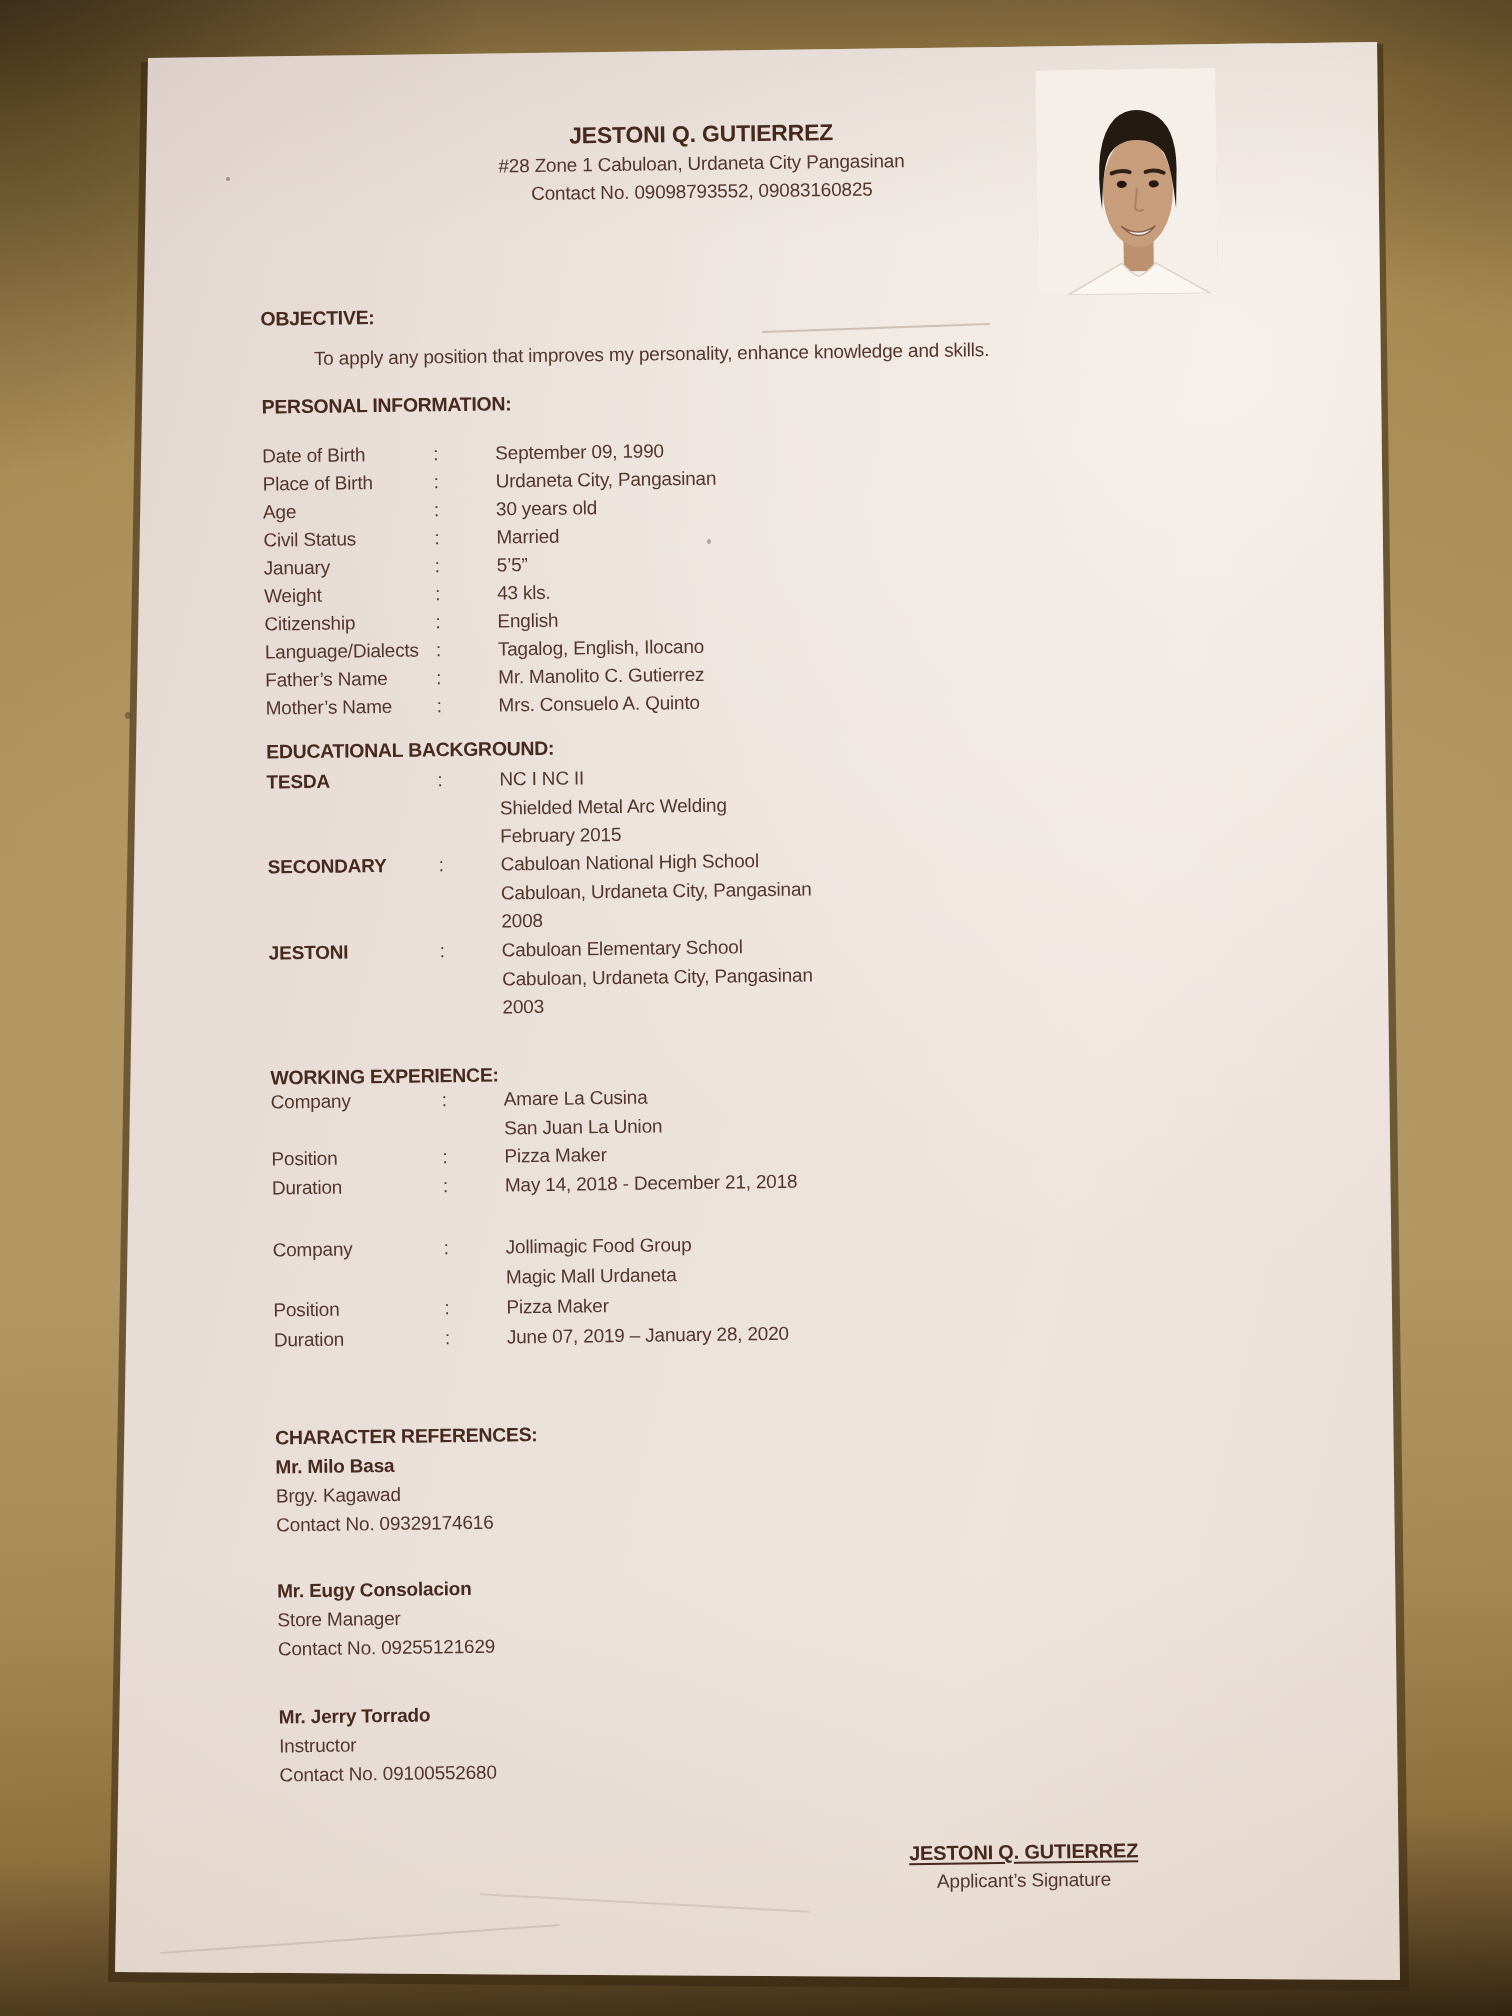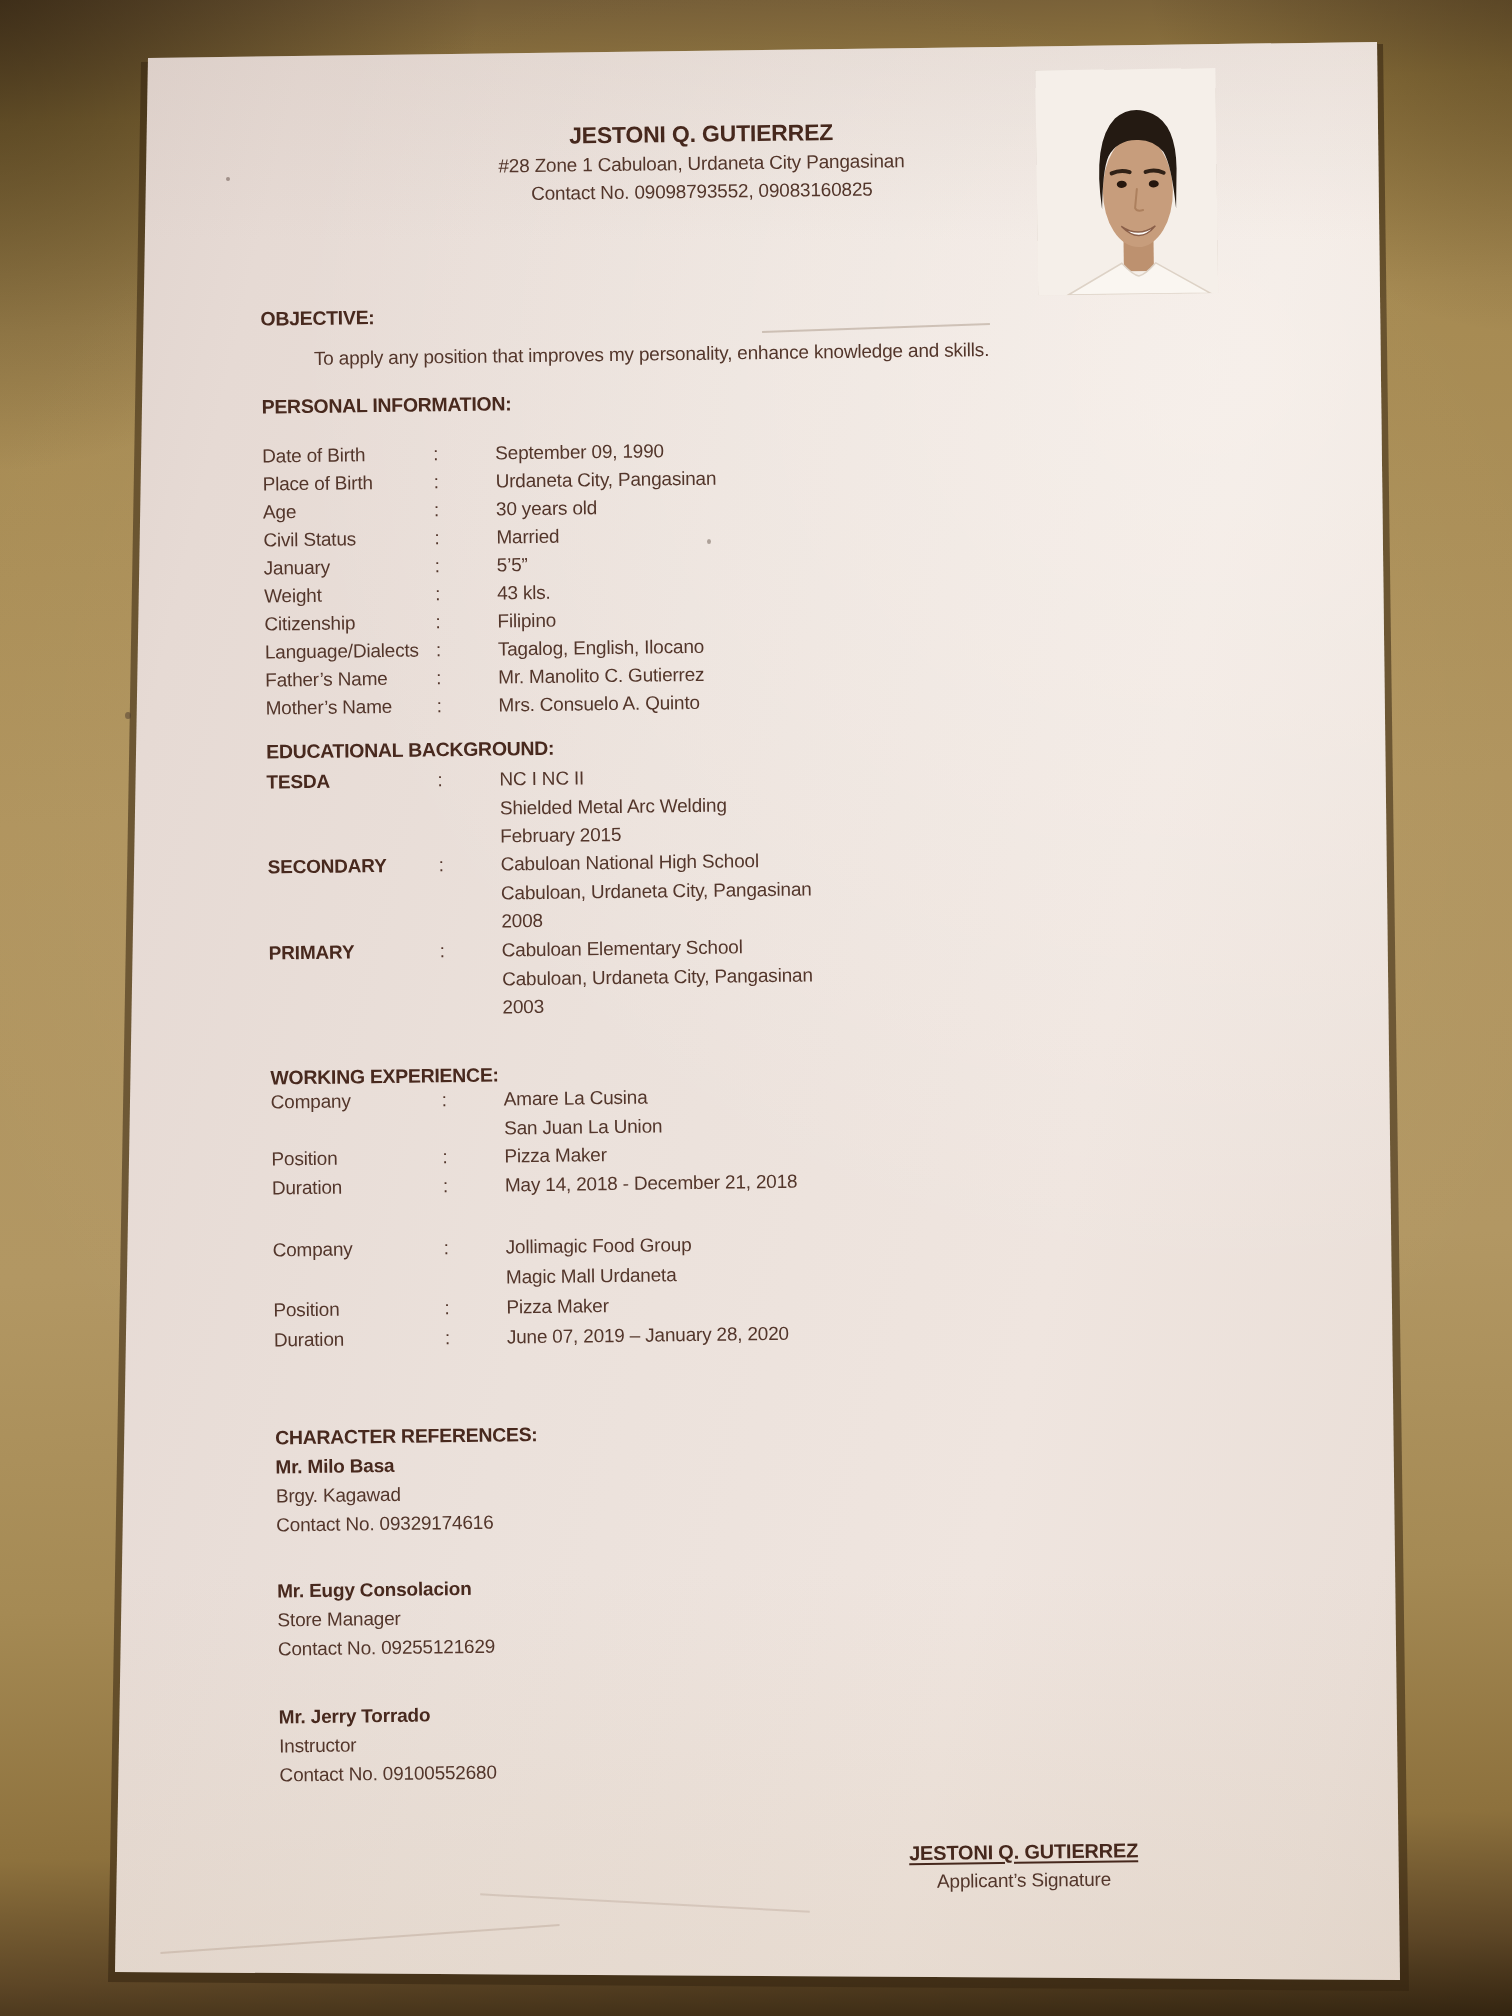--- a/index.html
+++ b/index.html
@@ -122,21 +122,21 @@
     <span class="val">5’5”</span>
   </div>
   <div class="pi-row" style="top:529px">
     <span class="lbl">Weight</span>
     <span class="cl">:</span>
     <span class="val">43 kls.</span>
   </div>
   <div class="pi-row" style="top:557px">
     <span class="lbl">Citizenship</span>
     <span class="cl">:</span>
-    <span class="val">Filipino</span>
+    <span class="val">English</span>
   </div>
   <div class="pi-row" style="top:585px">
     <span class="lbl">Language/Dialects</span>
     <span class="cl">:</span>
     <span class="val">Tagalog, English, Ilocano</span>
   </div>
   <div class="pi-row" style="top:613px">
     <span class="lbl">Father’s Name</span>
     <span class="cl">:</span>
     <span class="val">Mr. Manolito C. Gutierrez</span>
@@ -161,21 +161,21 @@
   <div class="edu" style="top:800px">
     <span class="lvl">SECONDARY</span>
     <span class="cl">:</span>
     <div class="lines">
       <div>Cabuloan National High School</div>
       <div>Cabuloan, Urdaneta City, Pangasinan</div>
       <div>2008</div>
     </div>
   </div>
   <div class="edu" style="top:886px">
-    <span class="lvl">PRIMARY</span>
+    <span class="lvl">JESTONI</span>
     <span class="cl">:</span>
     <div class="lines">
       <div>Cabuloan Elementary School</div>
       <div>Cabuloan, Urdaneta City, Pangasinan</div>
       <div>2003</div>
     </div>
   </div>
 
   <div class="heading" style="top:1013px">WORKING EXPERIENCE:</div>
 

